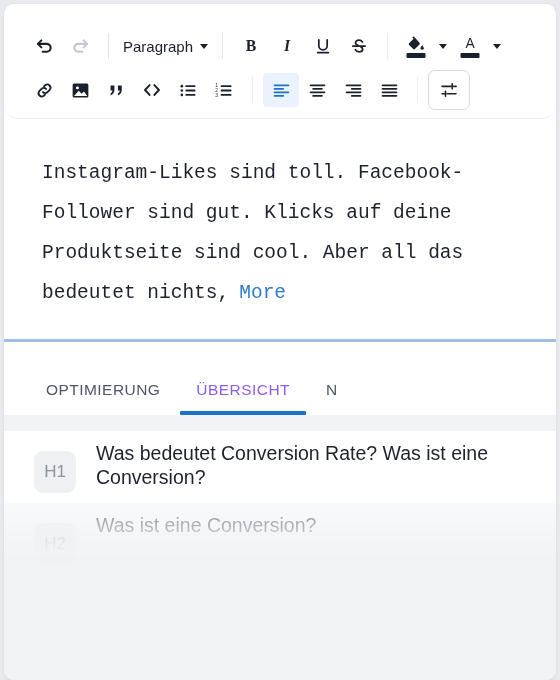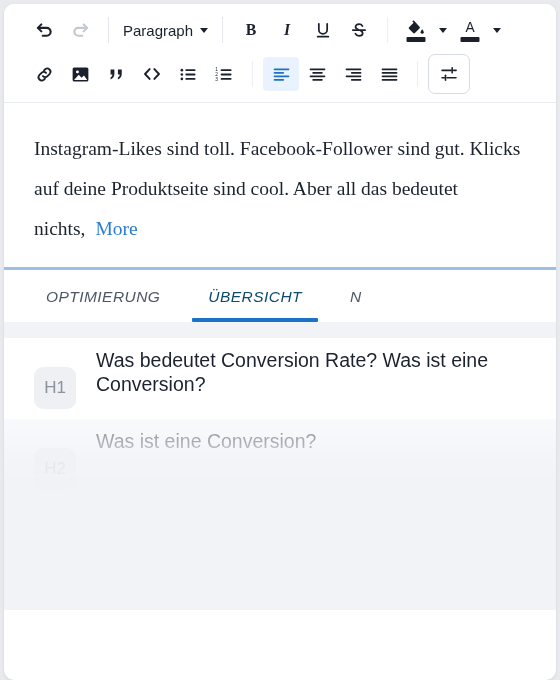--- a/index.html
+++ b/index.html
@@ -23,23 +23,24 @@
     height: 676px;
     background: #ffffff;
     border-radius: 10px;
     overflow: hidden;
     box-shadow: 0 1px 3px rgba(20,30,50,.10);
   }
 
   
   .toolbar {
     position: relative;
-    padding: 4px 0 6px 0;
+    padding: 20px 0 6px 0;
     background: #ffffff;
     border-bottom: 1px solid #e9ecf1;
+    border-radius: 15px;
   }
   .tb-row {
     display: flex;
     align-items: center;
     height: 44px;
     padding: 0 22px;
     box-sizing: border-box;
   }
   .tb-btn {
     width: 36px;
@@ -110,25 +111,25 @@
     border-radius: 1px;
   }
   .ico { display: block; }
 
   
   .editor {
     padding: 26px 30px 18px 30px;
     background: #ffffff;
   }
   .editor p {
-    margin: 0;
+    margin: 8px;
     font-size: 19.5px;
     line-height: 40px;
     color: #1d232e;
-    font-family: Liberation Serif, serif;
+    font-family: Liberation Mono, monospace;
   }
   .more-link {
     color: #2b7cd3;
     margin-left: 10px;
     cursor: pointer;
   }
   .blue-divider {
     height: 3px;
     background: #9ec0e5;
     width: 100%;
@@ -136,35 +137,34 @@
 
   
   .tabs-wrap {
     background: #ffffff;
     position: relative;
   }
   .tabs {
     display: flex;
     align-items: flex-end;
     padding: 0 26px;
-    height: 52px;
-    gap: 16px;
+    height: 73px;
+    gap: 4px;
     overflow: hidden;
-    font-style: italic;
   }
   .tab {
     font-size: 15.5px;
     letter-spacing: .45px;
     color: #4d5666;
     padding: 0 16px 16px 16px;
     white-space: nowrap;
     position: relative;
     flex: none;
   }
-  .tab.active { color: #0c4a6e; }
+  .tab.active { color: #8b5cf6; }
   .tab.active::after {
     content: "";
     position: absolute;
     left: 0; right: 0; bottom: 0;
     height: 4px;
     background: #1a73c8;
     border-radius: 1px;
   }
 
   
@@ -193,21 +193,21 @@
     width: 42px;
     height: 42px;
     border-radius: 9px;
     background: #eef0f4;
     color: #8a929e;
     font-size: 17px;
     display: flex;
     align-items: center;
     justify-content: center;
     flex: none;
-    margin-top: 19px;
+    margin-top: 10px;
   }
   .outline-text {
     font-size: 19.5px;
     line-height: 24px;
     color: #1d232e;
     padding-right: 26px;
   }
 </style>
 </head>
 <body>

